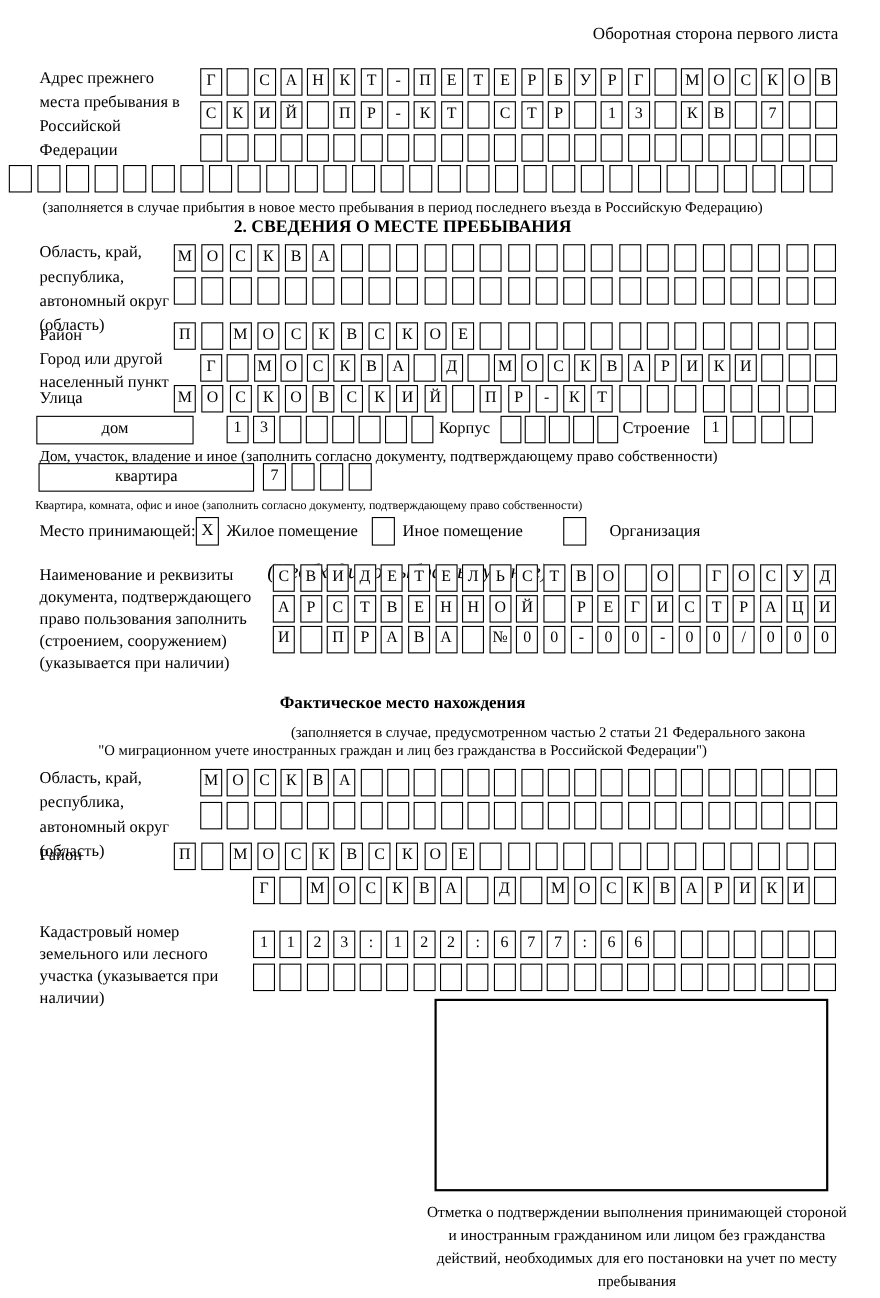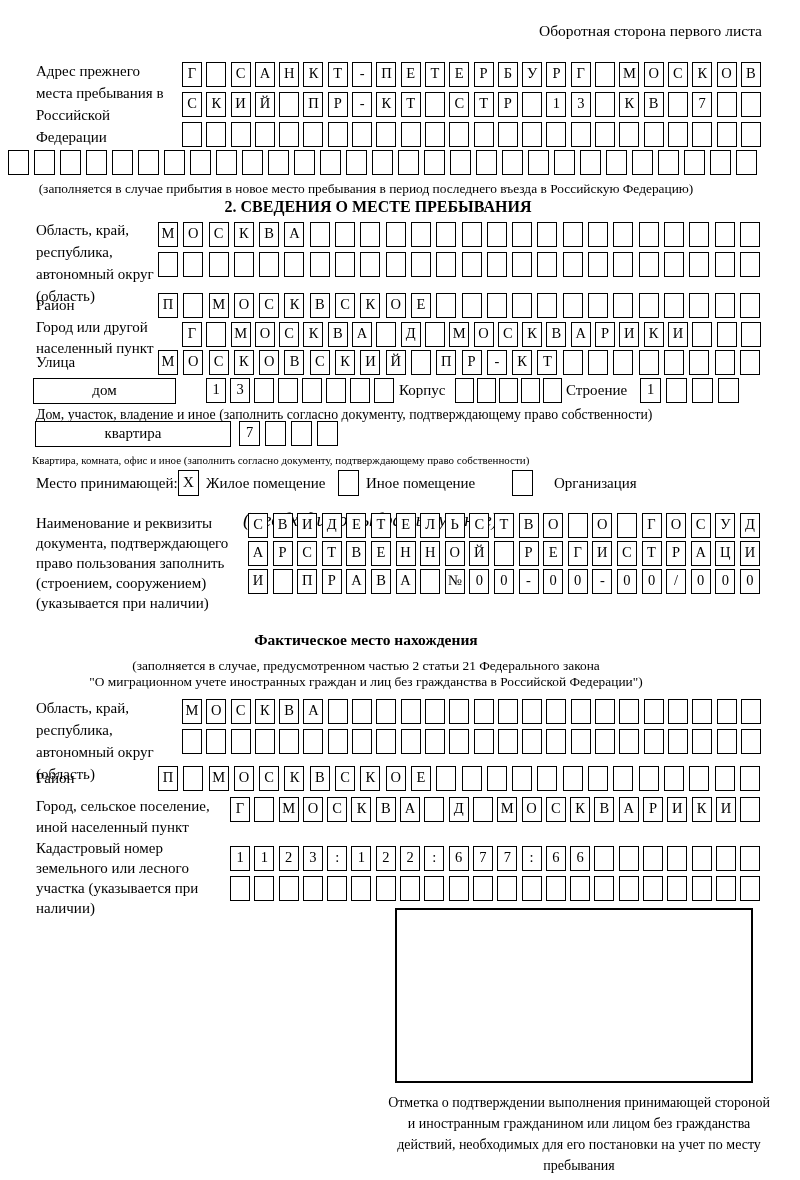--- a/index.html
+++ b/index.html
@@ -139,21 +139,21 @@
       <span class="cbox"></span>
       <span class="cbox"></span>
       <span class="cbox"></span>
       <span class="cbox"></span>
       <span class="cbox"></span>
       <span class="cbox"></span>
       <span class="cbox"></span>
     </div>
   <div class="cap center" style="top:181px;">(заполняется в случае прибытия в новое место пребывания в период последнего въезда в Российскую Федерацию)</div>
 
-  <div class="abs center bold" style="top:198px;font-size:16px;margin-left:12px;">2. СВЕДЕНИЯ О МЕСТЕ ПРЕБЫВАНИЯ</div>
+  <div class="abs center bold" style="top:198px;font-size:16px;">2. СВЕДЕНИЯ О МЕСТЕ ПРЕБЫВАНИЯ</div>
 
   <div class="lbl" style="left:36px;top:219px;width:118px;">Область, край, республика, автономный округ (область)</div>
   <div class="row g53" style="left:158px;top:222px;">
       <span class="cbox">М</span>
       <span class="cbox">О</span>
       <span class="cbox">С</span>
       <span class="cbox">К</span>
       <span class="cbox">В</span>
       <span class="cbox">А</span>
       <span class="cbox"></span>
@@ -397,21 +397,21 @@
       <span class="cbox">-</span>
       <span class="cbox">0</span>
       <span class="cbox">0</span>
       <span class="cbox">/</span>
       <span class="cbox">0</span>
       <span class="cbox">0</span>
       <span class="cbox">0</span>
     </div>
 
   <div class="abs center bold" style="top:631px;font-size:15.5px;">Фактическое место нахождения</div>
-  <div class="cap center" style="top:658px;">(заполняется в случае, предусмотренном частью 2 статьи 21 Федерального закона</div>
+  <div class="cap center" style="top:658px;text-align:right;">(заполняется в случае, предусмотренном частью 2 статьи 21 Федерального закона</div>
   <div class="cap center" style="top:674px;">"О миграционном учете иностранных граждан и лиц без гражданства в Российской Федерации")</div>
 
   <div class="lbl" style="left:36px;top:697px;width:148px;">Область, край, республика, автономный округ (область)</div>
   <div class="row g43" style="left:182px;top:699px;">
       <span class="cbox">М</span>
       <span class="cbox">О</span>
       <span class="cbox">С</span>
       <span class="cbox">К</span>
       <span class="cbox">В</span>
       <span class="cbox">А</span>
@@ -482,21 +482,20 @@
       <span class="cbox"></span>
       <span class="cbox"></span>
       <span class="cbox"></span>
       <span class="cbox"></span>
       <span class="cbox"></span>
       <span class="cbox"></span>
       <span class="cbox"></span>
       <span class="cbox"></span>
     </div>
 
-  <div class="lbl lh21" style="left:36px;top:796px;width:190px;">Город, сельское поселение, иной населенный пункт</div>
   <div class="row g43" style="left:230px;top:797px;">
       <span class="cbox">Г</span>
       <span class="cbox"></span>
       <span class="cbox">М</span>
       <span class="cbox">О</span>
       <span class="cbox">С</span>
       <span class="cbox">К</span>
       <span class="cbox">В</span>
       <span class="cbox">А</span>
       <span class="cbox"></span>

